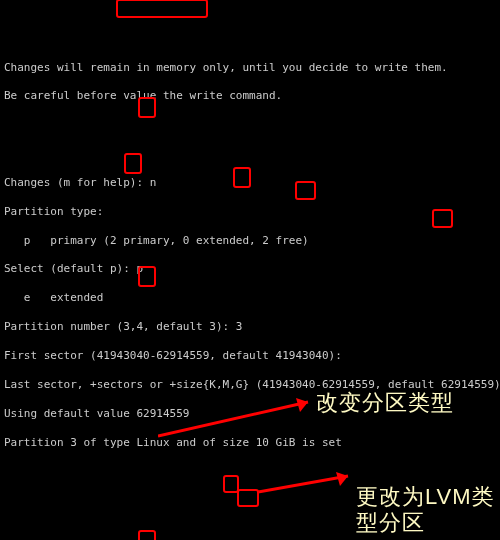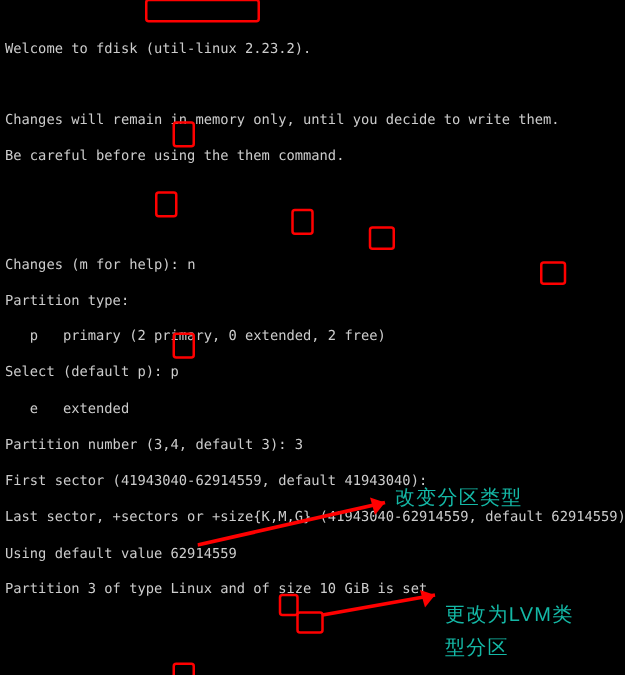--- a/index.html
+++ b/index.html
@@ -2,31 +2,30 @@
 <html><head>
 <meta charset="utf-8">
 <style>
   html,body{margin:0;padding:0;background:#000;color:#ccc;font-family:Consolas,Monaco,monospace;font-size:11px;line-height:1.35;width:500px;height:540px;overflow:hidden}
   .term{position:relative;padding:2px 4px;white-space:pre}
   .line{height:14px}
   .box{position:absolute;border:2px solid #f00;border-radius:3px;pointer-events:none}
   .arrow{position:absolute;pointer-events:none}
   .arrow line{stroke:#f00;stroke-width:3}
   .arrow polygon{fill:#f00}
-  .anno{position:absolute;color:#14b8a6;font-family:"SimHei","Microsoft YaHei",sans-serif;font-size:16px;font-weight:400;letter-spacing:1px;white-space:nowrap}
+  .anno{position:absolute;color:#fef9c3;font-family:"SimHei","Microsoft YaHei",sans-serif;font-size:22px;font-weight:400;letter-spacing:1px;white-space:nowrap}
 </style>
 </head>
 <body>
 
 <div class="term">
 
-<div class="line">Welcome to fdisk (util-linux 2.23.2).</div>
 <div class="line"></div>
 <div class="line">Changes will remain in memory only, until you decide to write them.</div>
-<div class="line">Be careful before using the them command.</div>
+<div class="line">Be careful before value the write command.</div>
 <div class="line"></div>
 <div class="line"></div>
 <div class="line"><span>Changes (m for help): </span><span>n</span></div>
 <div class="line">Partition type:</div>
 <div class="line">   p   primary (2 primary, 0 extended, 2 free)</div>
 <div class="line"><span>Select (default p): </span><span>p</span></div>
 <div class="line">   e   extended</div>
 <div class="line"><span>Partition number (3,4, default 3): </span><span>3</span></div>
 <div class="line">First sector (41943040-62914559, default 41943040): </div>
 <div class="line">Last sector, +sectors or +size{K,M,G} (41943040-62914559, default 62914559): </div>

